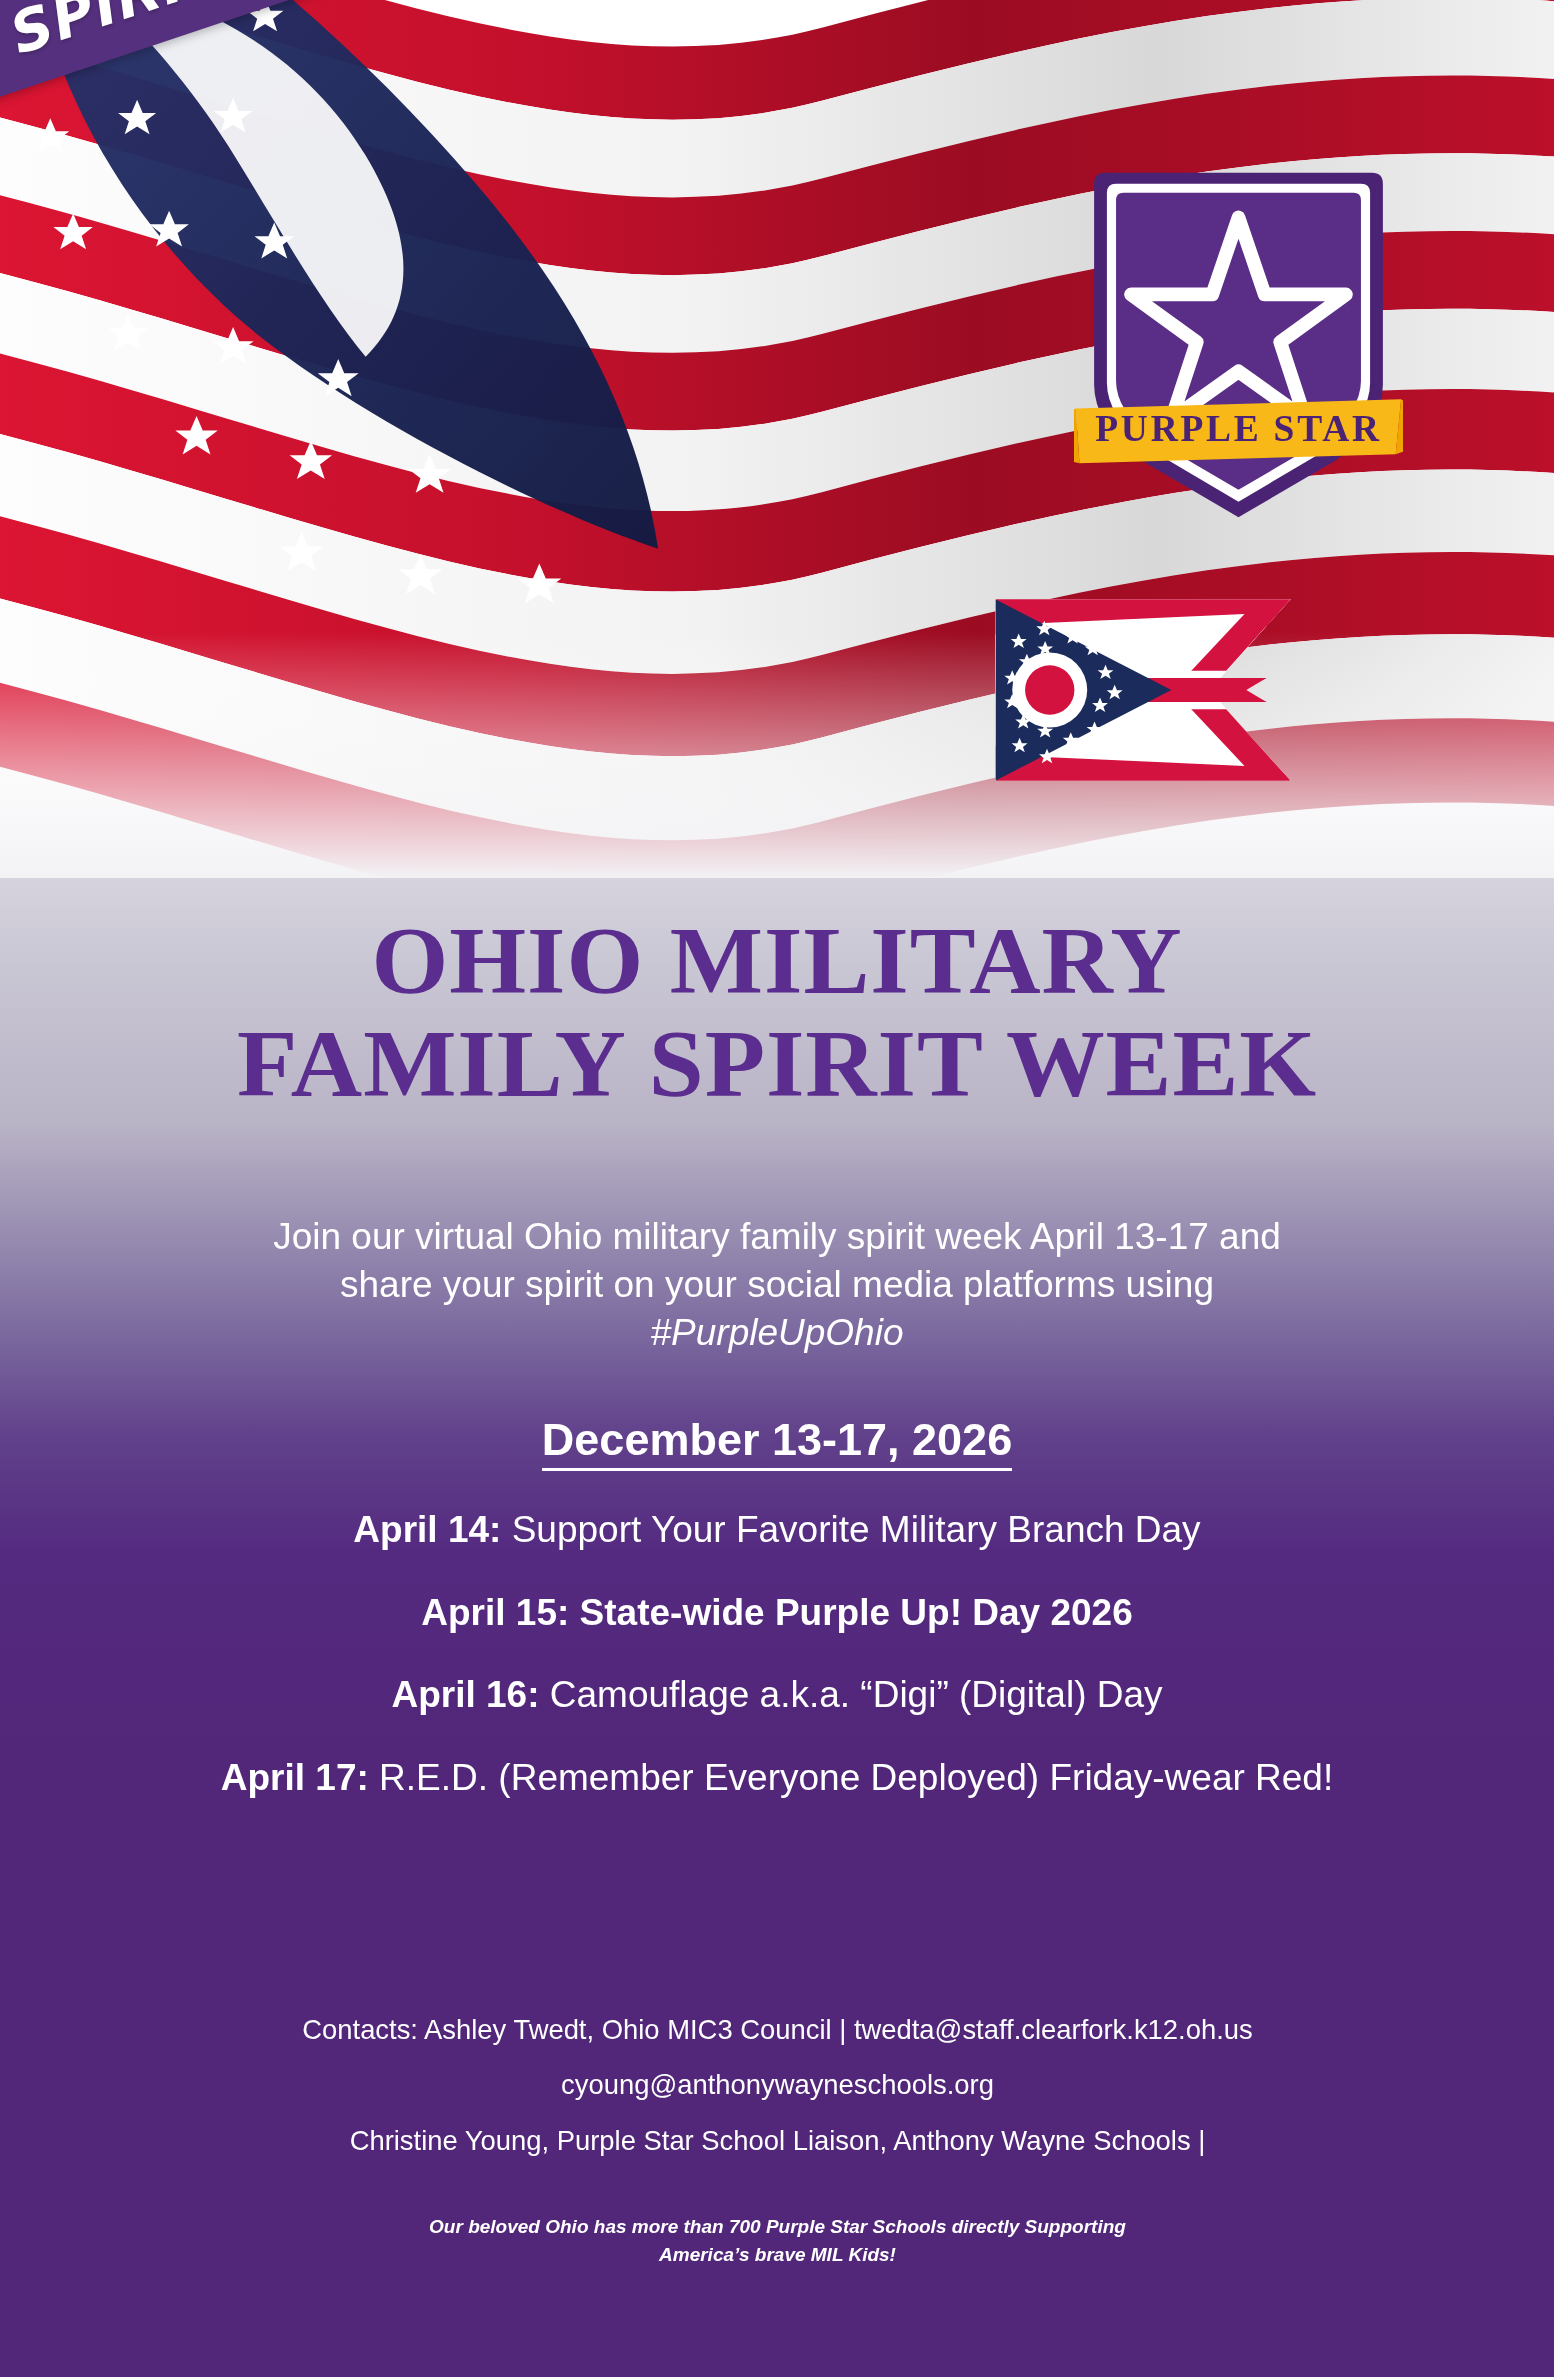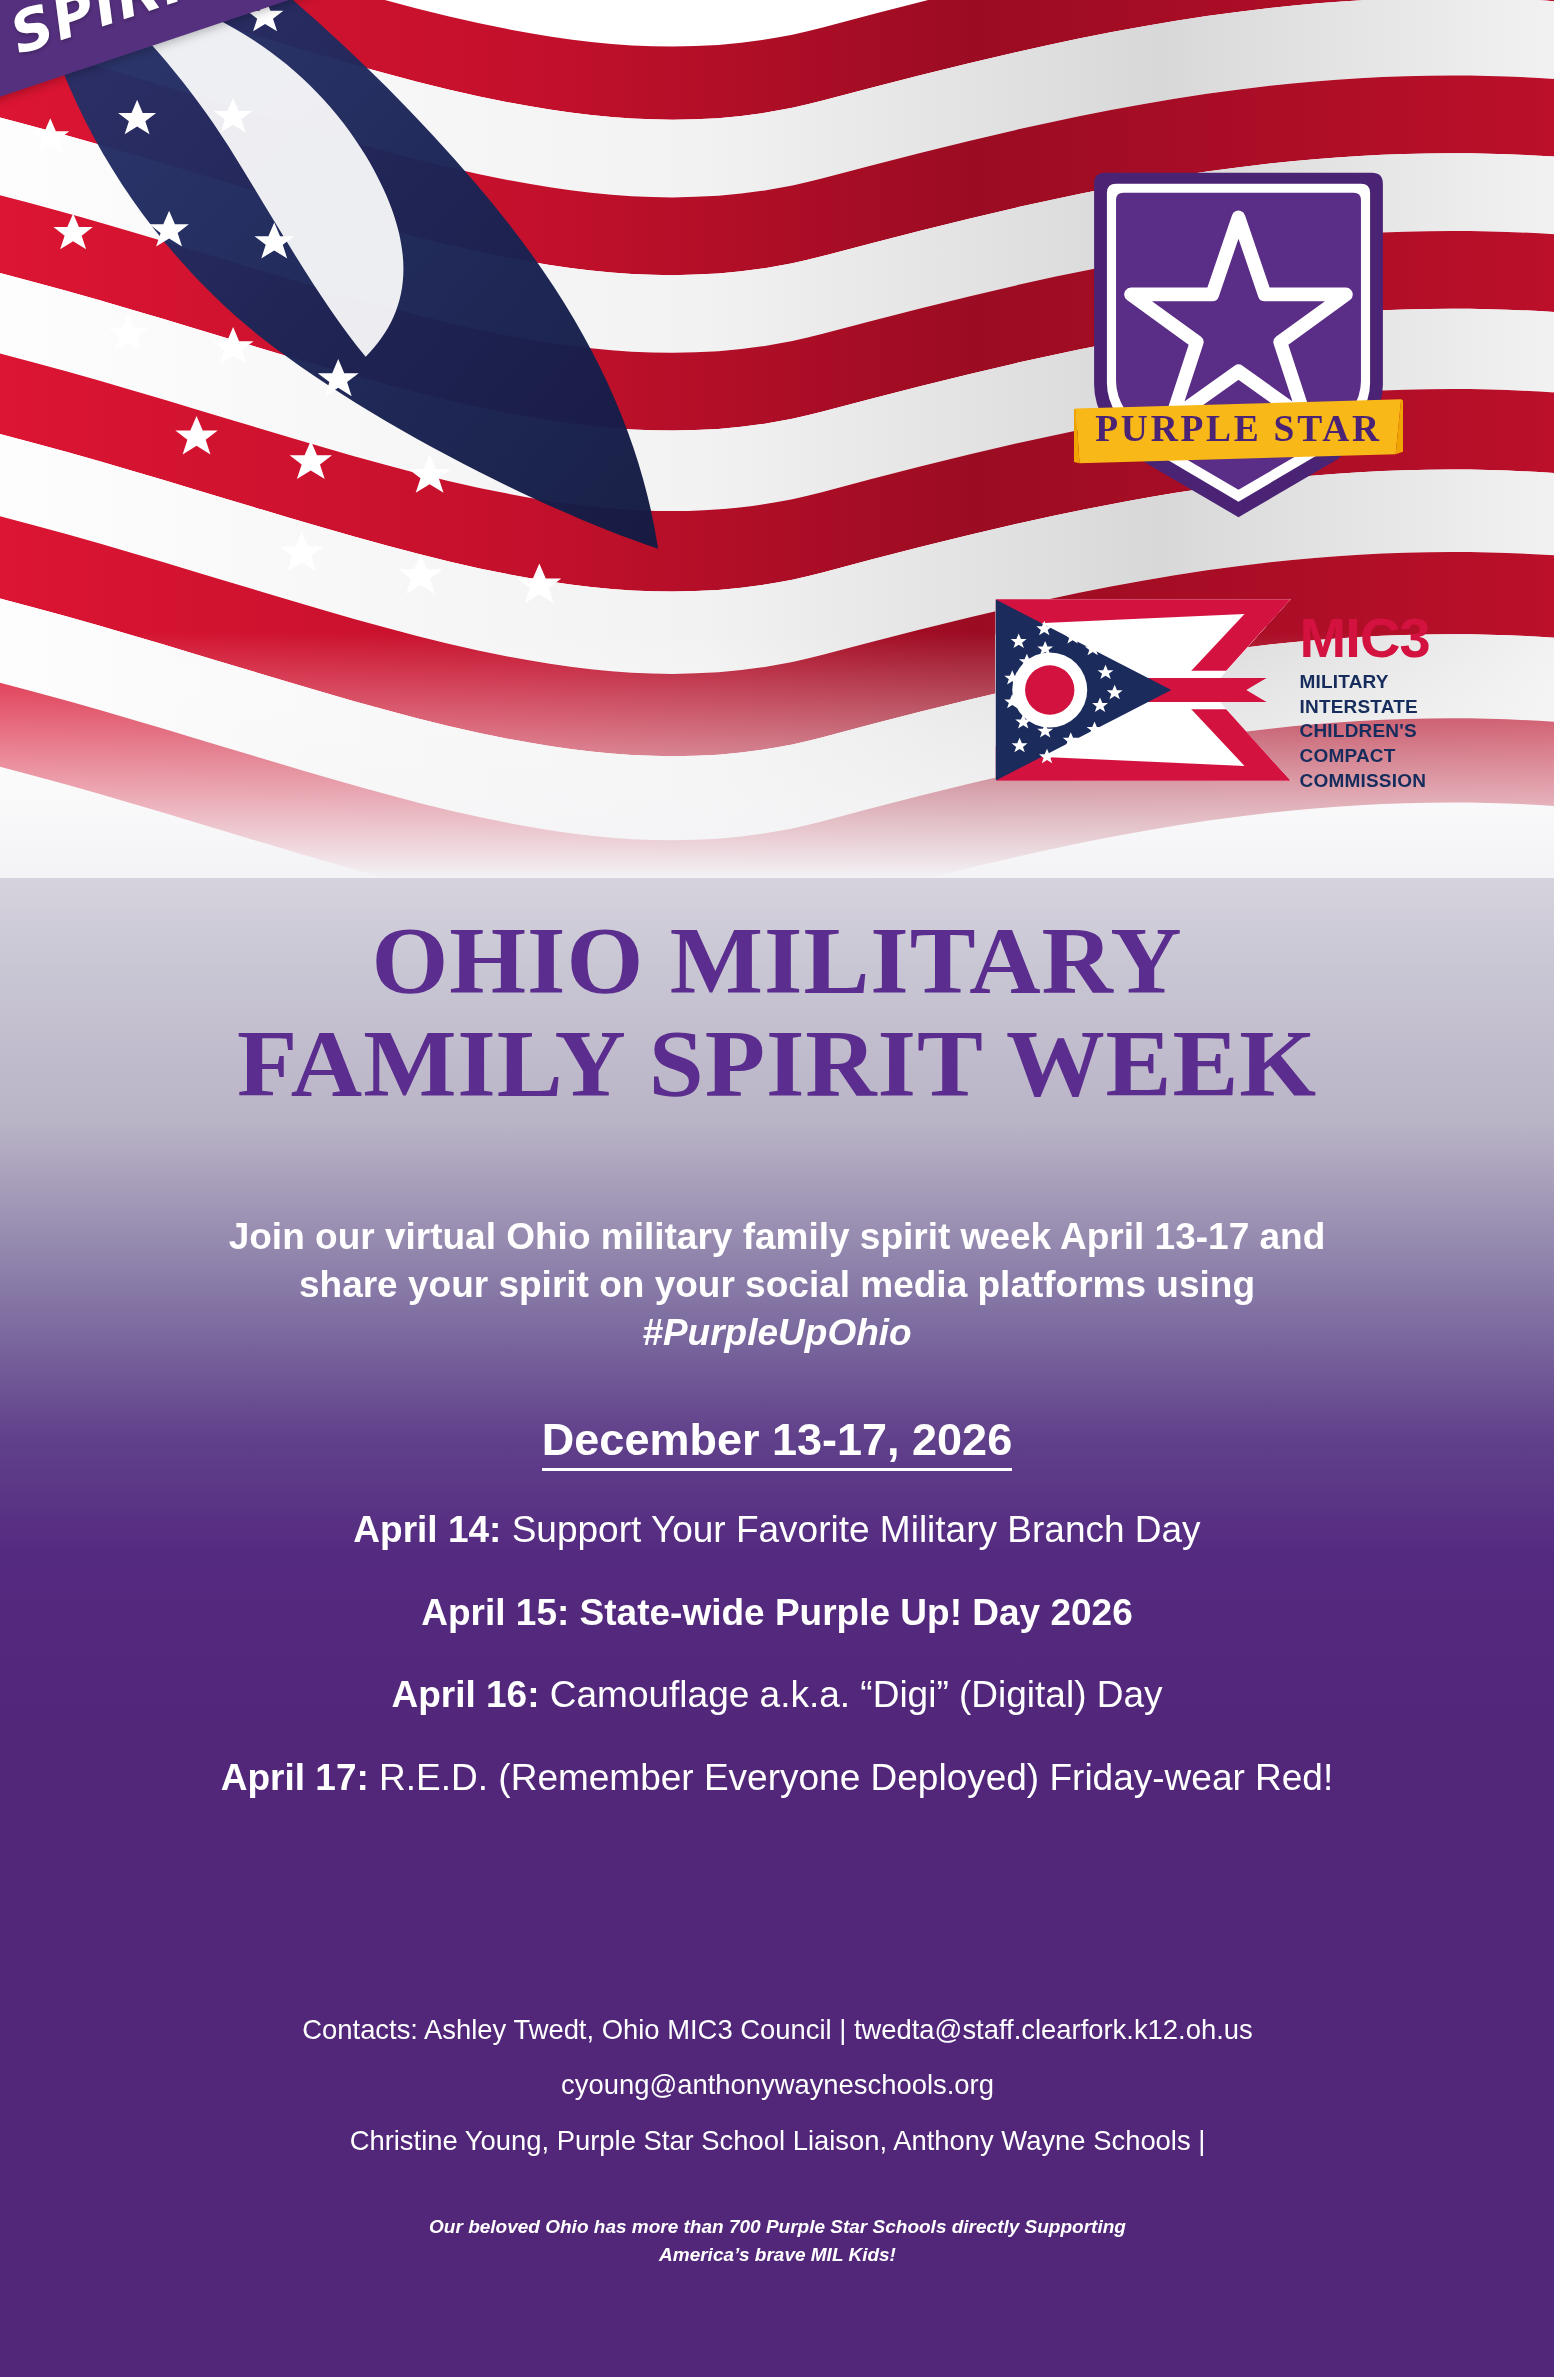--- a/index.html
+++ b/index.html
@@ -109,21 +109,21 @@
     font-size:95px;
     line-height:1.08;
     letter-spacing:0.9px;
     transform:scaleX(1.04);
   }
 
   .intro{
     position:absolute;top:1213px;left:128px;width:1298px;
     text-align:center;color:#ffffff;
     font-size:37px;line-height:1.30;
-    font-weight:700;
+    font-weight:400;
   }
   .intro .hashtag{font-style:italic;display:block;}
 
   .date-heading{
     position:absolute;top:1414px;left:0;width:1554px;
     text-align:center;color:#ffffff;
     font-size:45px;font-weight:bold;
   }
   .date-heading span{
     border-bottom:3.7px solid #ffffff;
@@ -374,28 +374,20 @@
             <polygon points="0,-14 4.1,-4.3 14,-4.3 6,2 9.2,11.4 0,5.6 -9.2,11.4 -6,2 -14,-4.3 -4.1,-4.3"></polygon>
           </g>
         <g transform="translate(118,122) scale(.62)">
             <polygon points="0,-14 4.1,-4.3 14,-4.3 6,2 9.2,11.4 0,5.6 -9.2,11.4 -6,2 -14,-4.3 -4.1,-4.3"></polygon>
           </g>
         <g transform="translate(124,86) scale(.62)">
             <polygon points="0,-14 4.1,-4.3 14,-4.3 6,2 9.2,11.4 0,5.6 -9.2,11.4 -6,2 -14,-4.3 -4.1,-4.3"></polygon>
           </g>
       </g>
     </svg>
-    <div class="mic3-text">
-      <div class="mic3-acronym">MIC3</div>
-      <div class="mic3-sub">
-        <div>MILITARY INTERSTATE</div>
-        <div>CHILDREN'S COMPACT</div>
-        <div>COMMISSION</div>
-      </div>
-    </div>
   </div>
 
   <div class="content">
 
     <div class="title-block">
       <div class="title-line">OHIO MILITARY</div>
       <div class="title-line">FAMILY SPIRIT WEEK</div>
     </div>
 
     <div class="intro">

